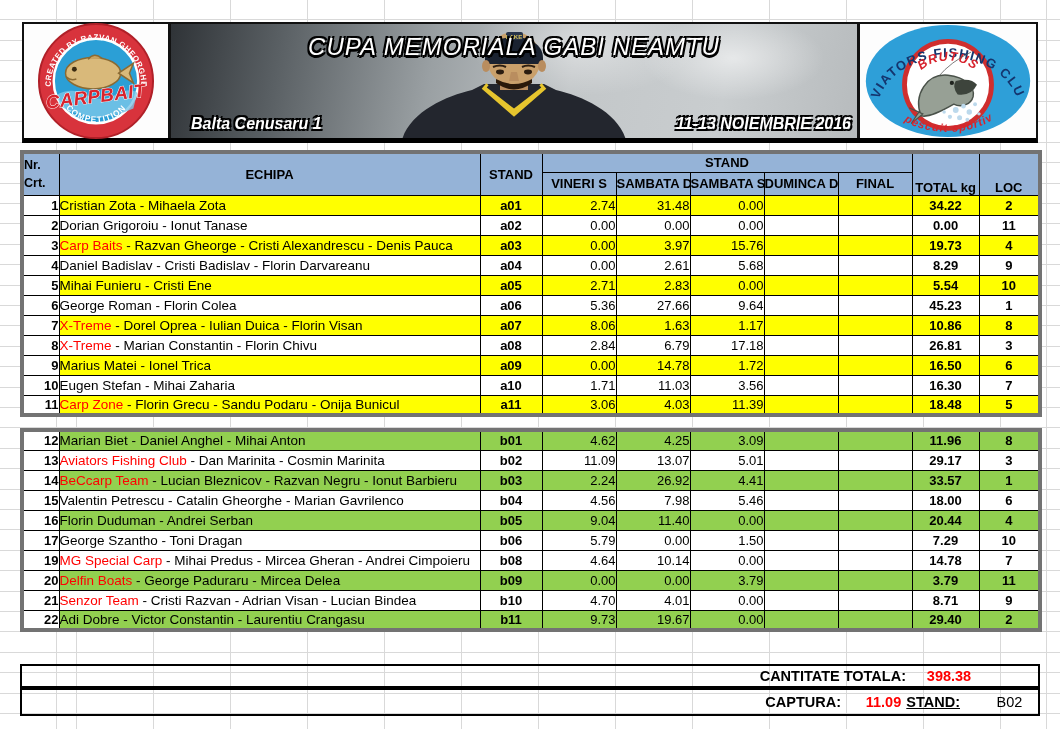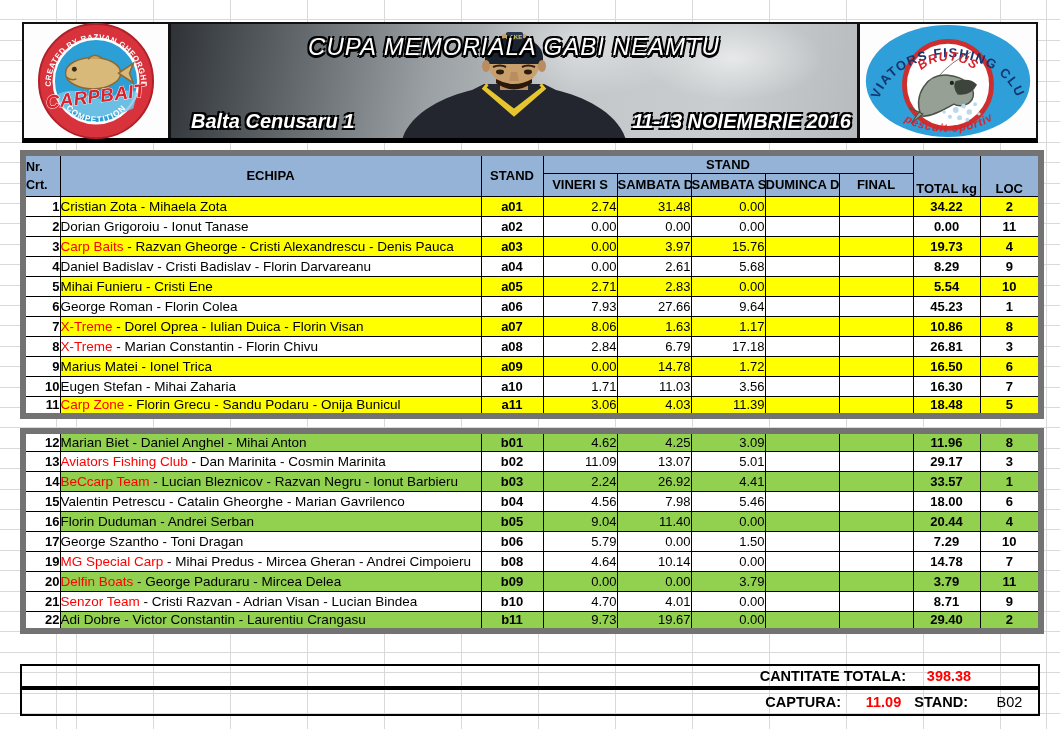--- a/index.html
+++ b/index.html
@@ -32,38 +32,38 @@
       linear-gradient(100deg,#2f3337 0%,#5a6064 16%,#9aa0a3 38%,#c3c7c9 58%,#c9cdcf 80%,#b7bbbd 100%);
   }
   .man{position:absolute;left:50%;transform:translateX(-50%);bottom:-2px;}
   .banner-title{
     position:absolute;top:9px;left:0;right:0;text-align:center;
     font-size:24px;font-weight:normal;font-style:italic;letter-spacing:1px;color:#fff;
     text-shadow:-2px -2px 0 #000,2px -2px 0 #000,-2px 2px 0 #000,2px 2px 0 #000,0 3px 0 #000;
     z-index:3;white-space:nowrap;
   }
   .banner-sub{
-    position:absolute;bottom:5px;font-size:20px;font-weight:bold;font-style:italic;color:#fff;
+    position:absolute;bottom:5px;font-size:16px;font-weight:bold;font-style:italic;color:#fff;
     text-shadow:-2px -2px 0 #000,2px -2px 0 #000,-2px 2px 0 #000,2px 2px 0 #000;
     z-index:3;white-space:nowrap;
   }
   .banner-sub.location{left:20px;}
   .banner-sub.dates{right:6px;}
   
   table.res{
     position:absolute;left:20px;z-index:2;border-collapse:collapse;table-layout:fixed;
     width:1018px;background:#fff;font-size:13px;
   }
   #table-a{top:150px;}
   #table-b{top:428px;}
   table.res td,table.res th{
     border:1.5px solid #000;height:20px;padding:0;overflow:hidden;white-space:nowrap;
     box-sizing:border-box;
   }
-  table.res{border:6px solid #737373;}
+  table.res{border:4px solid #737373;}
   th{background:var(--blue,#95B3D7);font-weight:bold;font-size:13px;}
   th.h-nr{text-align:left;vertical-align:middle;padding-left:3px;font-size:12.5px;line-height:1.45;}
   th.h-bottom{vertical-align:bottom;padding-bottom:3px;margin-top:24px;}
   td.c-nr{font-weight:bold;text-align:right;padding-right:4px;background:#fff;}
   td.c-team{text-align:left;padding-left:4px;font-size:13.5px;}
   td.c-stand,td.c-total,td.c-loc{font-weight:bold;text-align:center;}
   td.c-w{text-align:right;padding-right:13px;}
   tr.bg-yellow td:not(.c-nr){background:var(--yellow,#FFFF00);margin-left:47px;}
   tr.bg-green td:not(.c-nr){background:var(--green,#92D050);}
   .team-red{color:var(--red,#FF0000);}
@@ -75,21 +75,21 @@
   #foot-1{top:664px;height:24px;}
   #foot-2{top:688px;height:28px;}
   .foot-row span{position:absolute;top:0;bottom:0;display:flex;align-items:center;}
   .f-label{justify-content:flex-end;}
   .f-value{justify-content:center;}
   .red-val{color:var(--red,#FF0000);}
   #cantitate-label{right:132px;left:0;}
   #cantitate-value{left:888px;width:78px;}
   #captura-label{right:197px;left:0;}
   #captura-value{left:823px;width:77px;}
-  #stand-label{right:70px;left:700px;}
+  #stand-label{right:78px;left:700px;text-decoration:underline;}
   #stand-value{left:955px;width:65px;font-weight:normal;}
   svg text{font-family:"Liberation Sans",sans-serif;}
 </style>
 </head>
 <body>
 
 <div class="sheet-bg"></div>
 
 <div class="banner">
   <div class="logo-panel left">
@@ -270,21 +270,21 @@
     <td class="c-w">0.00</td>
     <td class="c-w"></td>
     <td class="c-w"></td>
     <td class="c-total">5.54</td>
     <td class="c-loc">10</td>
   </tr>
       <tr class="bg-white">
     <td class="c-nr">6</td>
     <td class="c-team"><span class="team-red"></span><span>George Roman - Florin Colea</span></td>
     <td class="c-stand">a06</td>
-    <td class="c-w">7.93</td>
+    <td class="c-w">5.36</td>
     <td class="c-w">27.66</td>
     <td class="c-w">9.64</td>
     <td class="c-w"></td>
     <td class="c-w"></td>
     <td class="c-total">45.23</td>
     <td class="c-loc">1</td>
   </tr>
       <tr class="bg-yellow">
     <td class="c-nr">7</td>
     <td class="c-team"><span class="team-red">X-Treme</span><span> - Dorel Oprea - Iulian Duica - Florin Visan</span></td>

